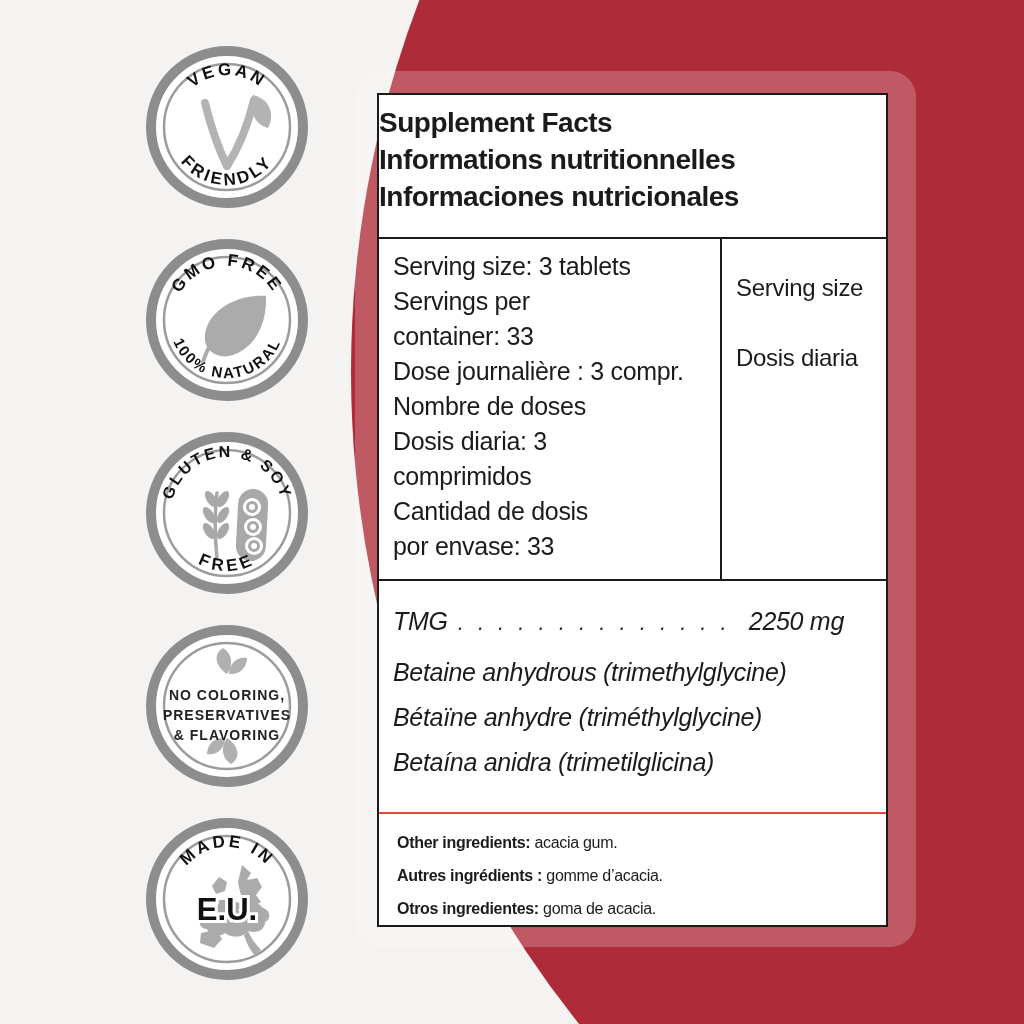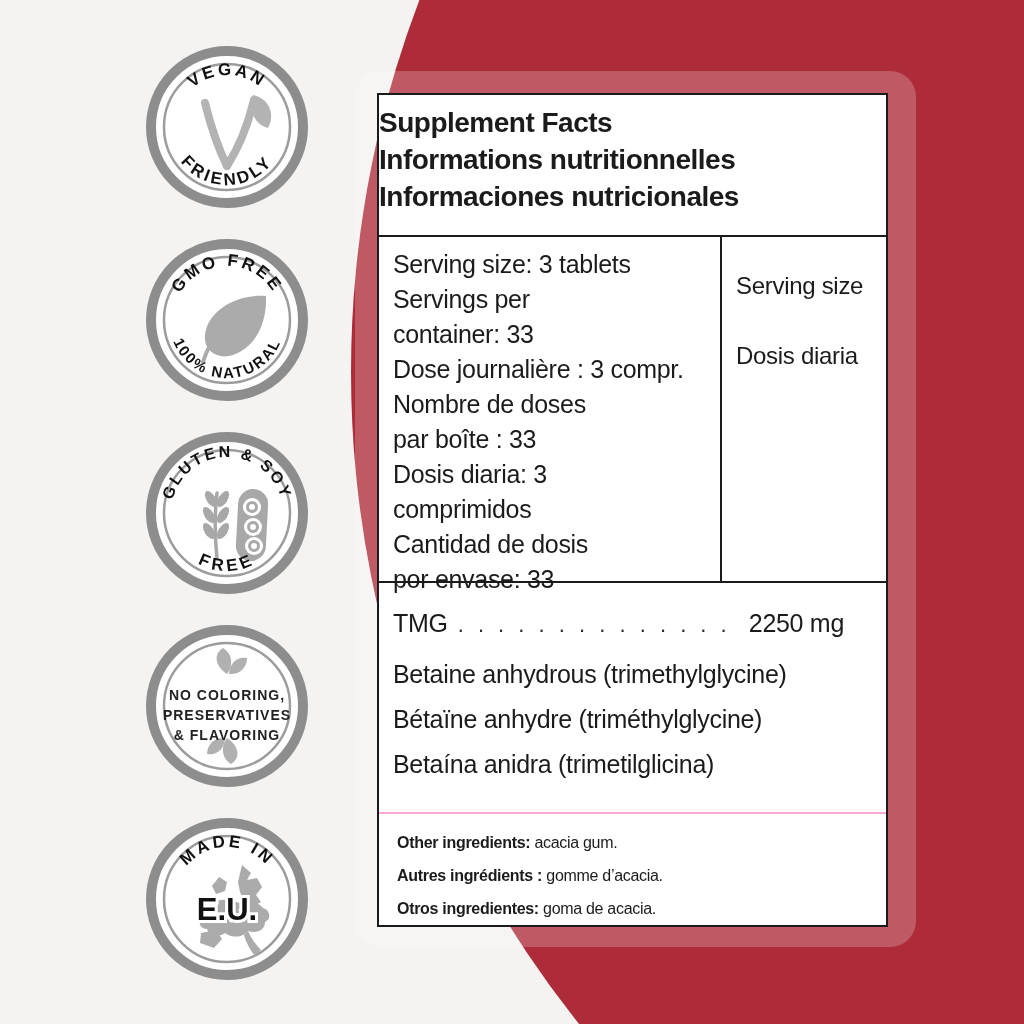--- a/index.html
+++ b/index.html
@@ -33,22 +33,22 @@
   .serving-row{display:flex;height:344px;border-bottom:2px solid #1b1b1b;}
   .serving-left{
     flex:1;padding:10px 0 12px 14px;font-size:25px;line-height:35px;letter-spacing:-0.3px;
   }
   .serving-right{
     width:150px;border-left:2px solid #1b1b1b;
     padding:32px 0 0 14px;font-size:24px;line-height:34px;letter-spacing:-0.3px;margin-left:36px;
   }
   .serving-right .grp{margin-bottom:36px;width:132px;}
   .tmg-section{
-    height:235px;border-bottom:2px solid #f9a8d4;box-sizing:border-box;
-    padding:26px 16px 16px 14px;font-size:25px;letter-spacing:-0.3px;
+    height:235px;border-bottom:2px solid #ef4444;box-sizing:border-box;
+    padding:26px 16px 16px 14px;font-size:25px;letter-spacing:-0.3px;font-style:italic;
   }
   .tmg-row{display:flex;align-items:baseline;padding-right:26px;margin-bottom:14px;}
   .tmg-leader{
     flex:1;overflow:hidden;white-space:nowrap;margin:0 10px;
     font-size:22px;letter-spacing:4px;color:#2a2a2a;
   }
   .tmg-desc{line-height:45px;}
   .other-section{padding:12px 14px 0 18px;font-size:16px;line-height:33px;letter-spacing:-0.3px;}
   .other-section .lbl{font-weight:bold;}
   
@@ -196,21 +196,20 @@
       <div>Informaciones nutricionales</div>
     </div>
 
     <div class="serving-row">
       <div class="serving-left">
         <div>Serving size: 3 tablets</div>
         <div>Servings per</div>
         <div>container: 33</div>
         <div>Dose journalière : 3 compr.</div>
         <div>Nombre de doses</div>
-        <div>par boîte : 33</div>
         <div>Dosis diaria: 3 comprimidos</div>
         <div>Cantidad de dosis</div>
         <div>por envase: 33</div>
       </div>
       <div class="serving-right">
         <div class="grp">Serving size</div>
         <div class="grp">Dosis diaria</div>
       </div>
     </div>
 

